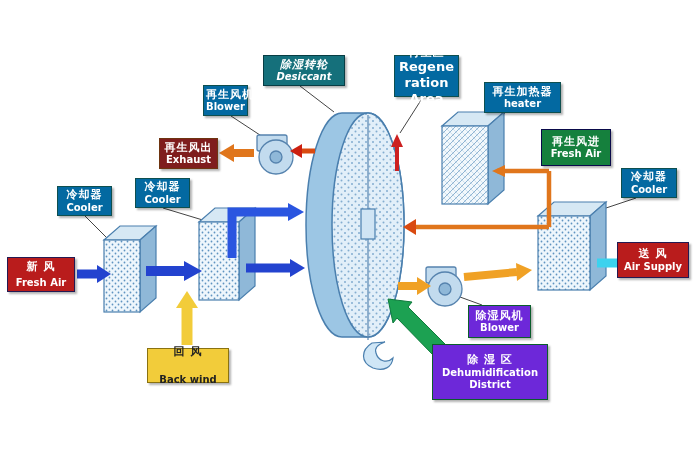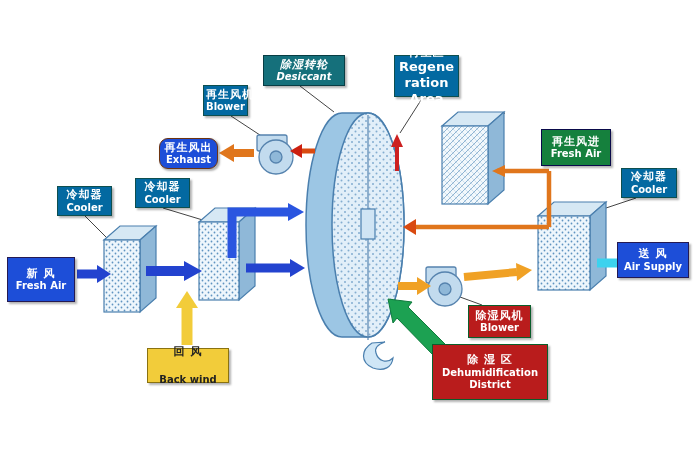--- a/index.html
+++ b/index.html
@@ -8,25 +8,25 @@
   .stage svg{position:absolute;left:0;top:0;}
   .label{position:absolute;box-sizing:border-box;text-align:center;font-weight:bold;color:#fff;
          padding:2px 2px;border:1px solid rgba(15,15,15,.5);
          box-shadow:1.5px 1.5px 2px rgba(0,0,0,.3);
          display:flex;flex-direction:column;justify-content:center;z-index:5;}
   .label .zh{font-size:11px;line-height:1.25;letter-spacing:1px;white-space:nowrap;}
   .label .en{font-size:10px;line-height:1.2;word-wrap:break-word;}
   .label.small-en .en{font-size:13px;}
   .teal{background:#0369a1;border-color:#0e4f4f;}
   .darkteal{background:#15707B;border-color:#083d44;}
-  .purple{background:#1d4ed8;border-color:#241a52;}
+  .purple{background:#b91c1c;border-color:#241a52;}
   .navy{background:#15803d;border-color:#0a0a4a;}
-  .orangebg{background:#1d4ed8;border-color:#6e3410;border-radius:9px;}
+  .orangebg{background:#7f1d1d;border-color:#6e3410;}
   .yellowbg{background:#F2CC3A;border-color:#8a7210;color:#222;gap:16px;}
-  .greenbg{background:#b91c1c;border-color:#0a5e2b;}
+  .greenbg{background:#6d28d9;border-color:#0a5e2b;}
 </style>
 </head>
 <body>
 
 <div class="stage">
 
 <svg width="700" height="451" viewBox="0 0 700 451">
   <defs>
     <pattern id="pDotsWheel" width="7" height="7" patternUnits="userSpaceOnUse">
       <rect width="7" height="7" fill="#e2eff9"></rect>
@@ -143,21 +143,21 @@
     <line x1="464" y1="277" x2="517" y2="272" stroke="#F0A125" stroke-width="8"></line>
     <polygon points="516,263 532,270 517,281" fill="#F0A125"></polygon>
 
     <line x1="597" y1="263" x2="626" y2="263" stroke="#3CD2EE" stroke-width="9"></line>
     <polygon points="626,253 643,263 626,273" fill="#3CD2EE"></polygon>
   </g>
 
   <polygon points="388,299 412,302 408,307 445,344 434,356 397,318 393,323" fill="#1CA152" stroke="#0E7A3C" stroke-width="1"></polygon>
 </svg>
 
-<div class="label purple" style="left:7px;top:257px;width:68px;height:45px;">
+<div class="label purple" style="left:7px;top:257px;width:68px;height:35px;justify-content:space-between;">
   <div class="zh">新 风</div>
   <div class="en">Fresh Air</div>
 </div>
 
 <div class="label teal" style="left:57px;top:186px;width:55px;height:30px;">
   <div class="zh">冷却器</div>
   <div class="en">Cooler</div>
 </div>
 
 <div class="label teal" style="left:135px;top:178px;width:55px;height:30px;">
@@ -173,20 +173,24 @@
 <div class="label darkteal" style="left:263px;top:55px;width:82px;height:31px;font-style:italic;">
   <div class="zh">除湿转轮</div>
   <div class="en">Desiccant</div>
 </div>
 
 <div class="label teal small-en" style="left:394px;top:55px;width:65px;height:42px;">
   <div class="zh">再生区</div>
   <div class="en">Regeneration Area</div>
 </div>
 
+<div class="label teal" style="left:484px;top:82px;width:77px;height:31px;">
+  <div class="zh">再生加热器</div>
+  <div class="en">heater</div>
+</div>
 
 <div class="label orangebg" style="left:159px;top:138px;width:59px;height:31px;">
   <div class="zh">再生风出</div>
   <div class="en">Exhaust</div>
 </div>
 
 <div class="label navy" style="left:541px;top:129px;width:70px;height:37px;">
   <div class="zh">再生风进</div>
   <div class="en">Fresh Air</div>
 </div>

